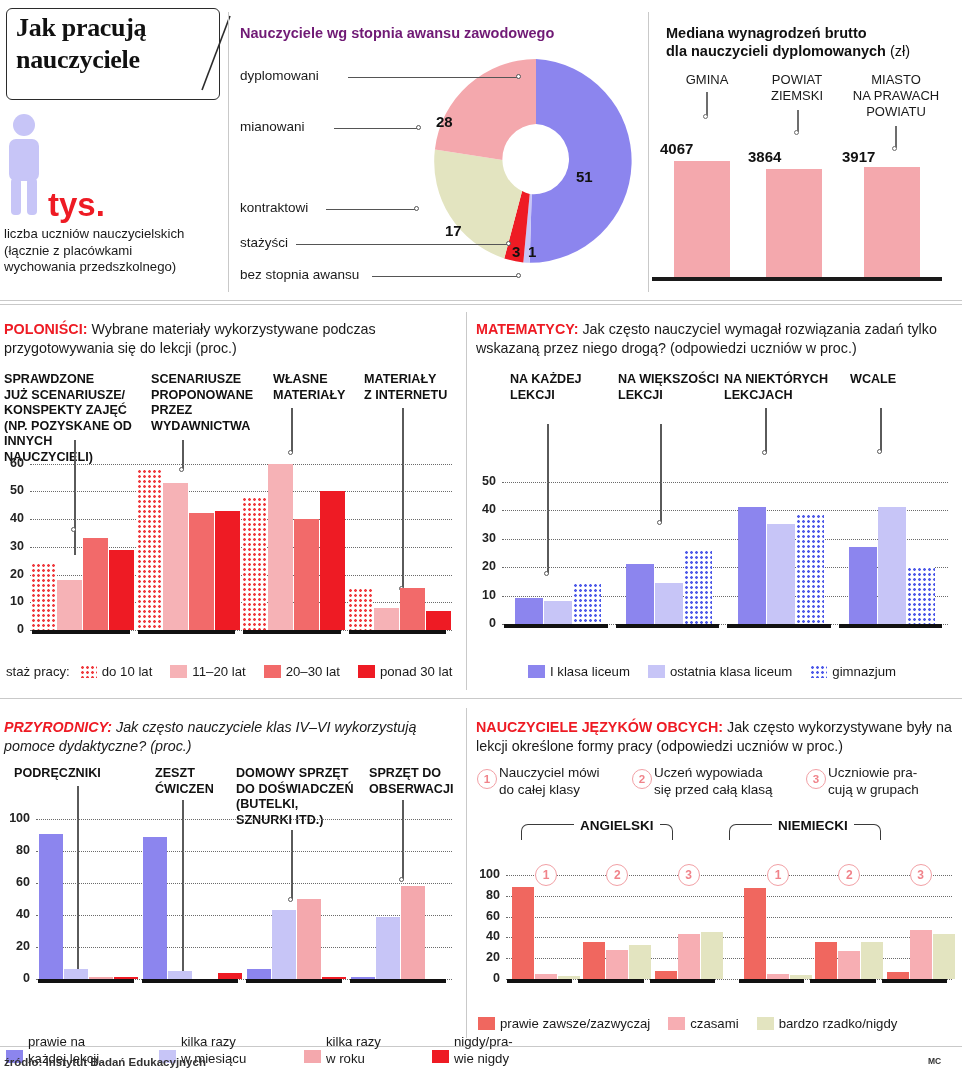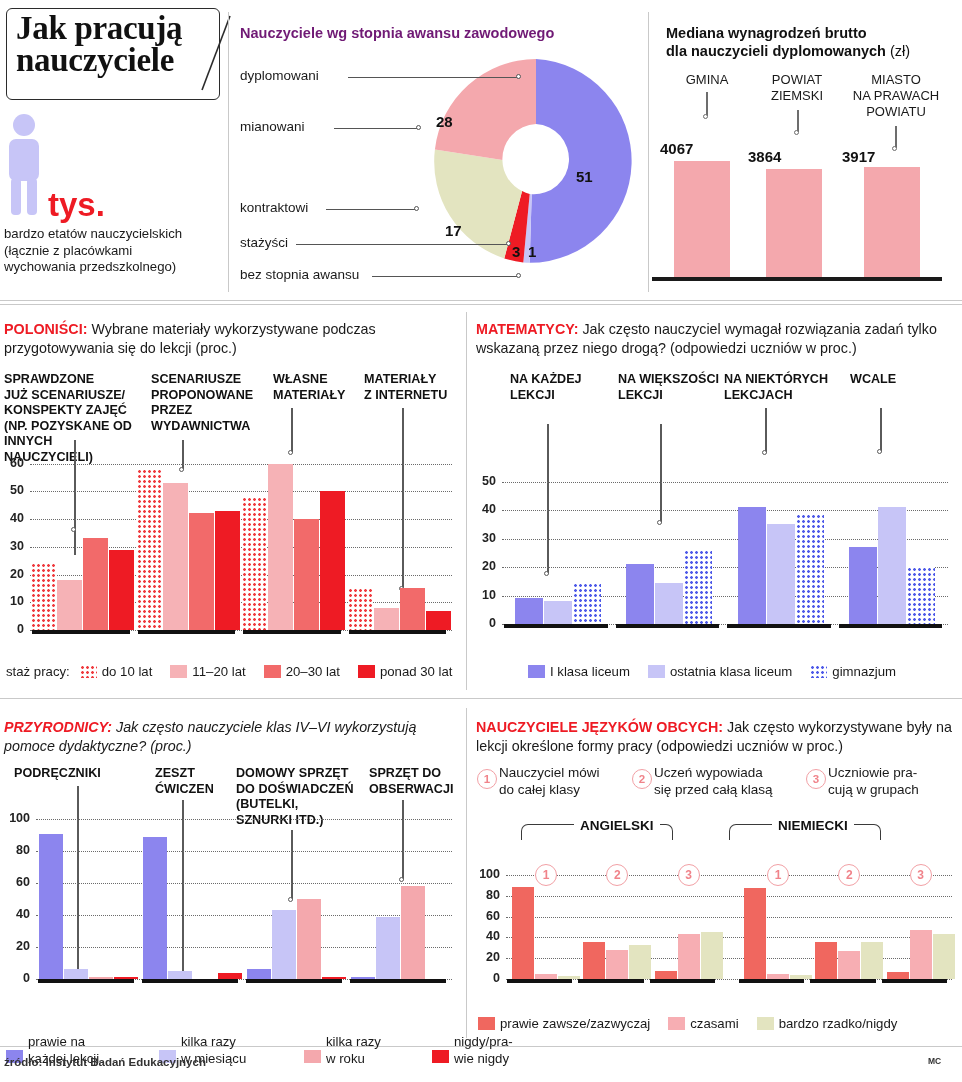--- a/index.html
+++ b/index.html
@@ -16,21 +16,21 @@
   .vr { position:absolute; width:1px; background:#c9c9c9; }
 
   
   #title-box {
     position:absolute; left:6px; top:8px; width:214px; height:92px;
     border:1.5px solid #2b2b2b; border-radius:6px; background:#fff;
   }
   #title-text {
     position:absolute; left:16px; top:12px; width:200px;
     font-family:"Liberation Serif", serif; font-weight:bold;
-    font-size:33px; line-height:32px; letter-spacing:-0.3px; color:#111;
+    font-size:26px; line-height:32px; letter-spacing:-0.3px; color:#111;
     white-space:pre-line;
   }
   #title-slash {
     position:absolute; left:196px; top:14px; width:40px; height:78px;
   }
   #big-number {
     position:absolute; left:44px; top:104px;
     font-family:"Liberation Sans", sans-serif; font-weight:bold;
     font-size:96px; line-height:82px; color:#ee1b24; letter-spacing:-3px;
   }
@@ -125,21 +125,21 @@
   </svg>
 
   <svg id="person-icon" width="36" height="104" viewBox="0 0 36 104">
     <circle cx="18" cy="13" r="11" fill="#c7c5f7"></circle>
     <rect x="3" y="27" width="30" height="42" rx="7" fill="#c7c5f7"></rect>
     <rect x="5" y="66" width="10" height="37" rx="4" fill="#c7c5f7"></rect>
     <rect x="21" y="66" width="10" height="37" rx="4" fill="#c7c5f7"></rect>
   </svg>
 
   <div id="big-unit">tys.</div>
-  <div id="caption">bardzo etatów nauczycielskich
+  <div id="caption">liczba uczniów nauczycielskich
 (łącznie z placówkami
 wychowania przedszkolnego)</div>
 
   <div class="vr" style="left:228px; top:12px; height:280px;"></div>
   <div class="vr" style="left:648px; top:12px; height:280px;"></div>
 
   <div class="sec-title" style="left:240px; top:24px; width:400px;">Nauczyciele wg stopnia awansu zawodowego</div>
 
   <div id="donut-wrap">
     <svg width="212" height="212" viewBox="0 0 212 212">

